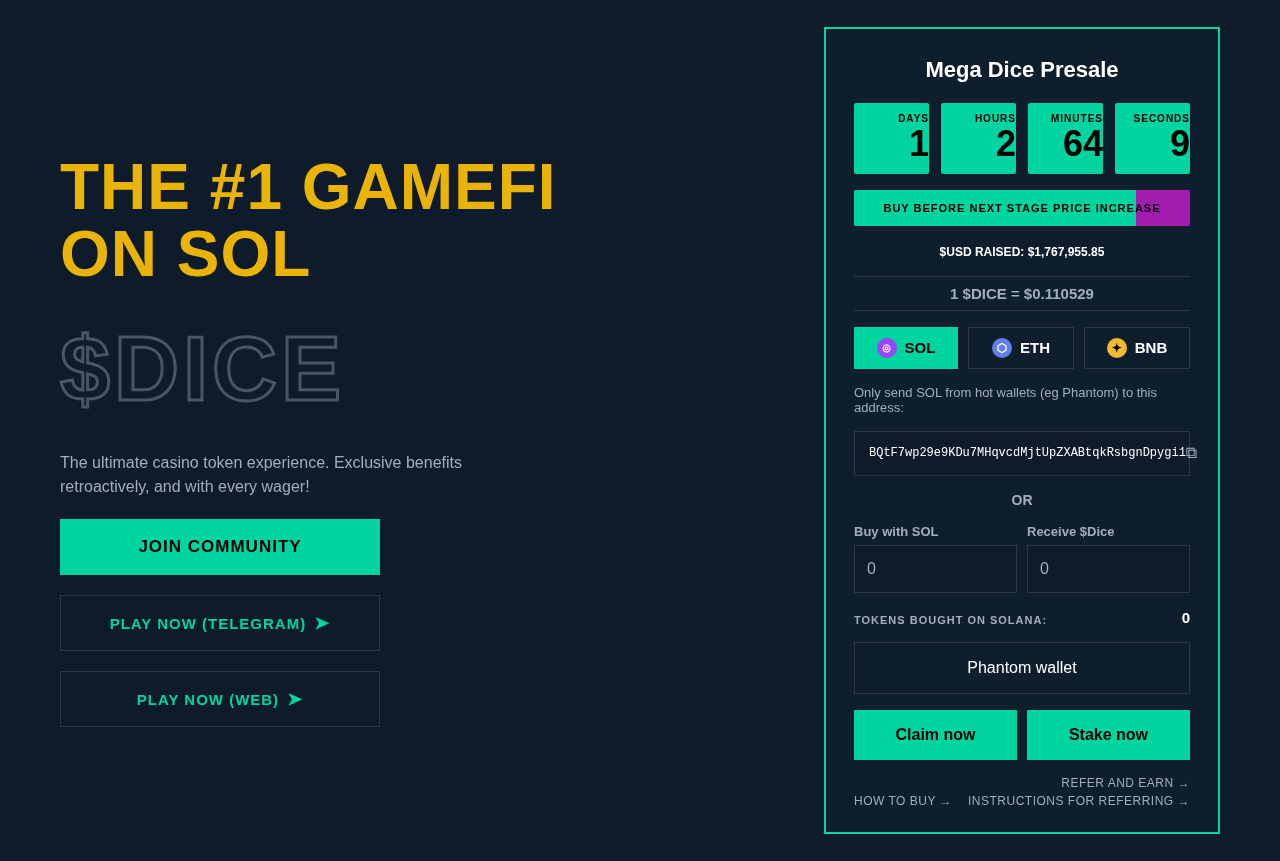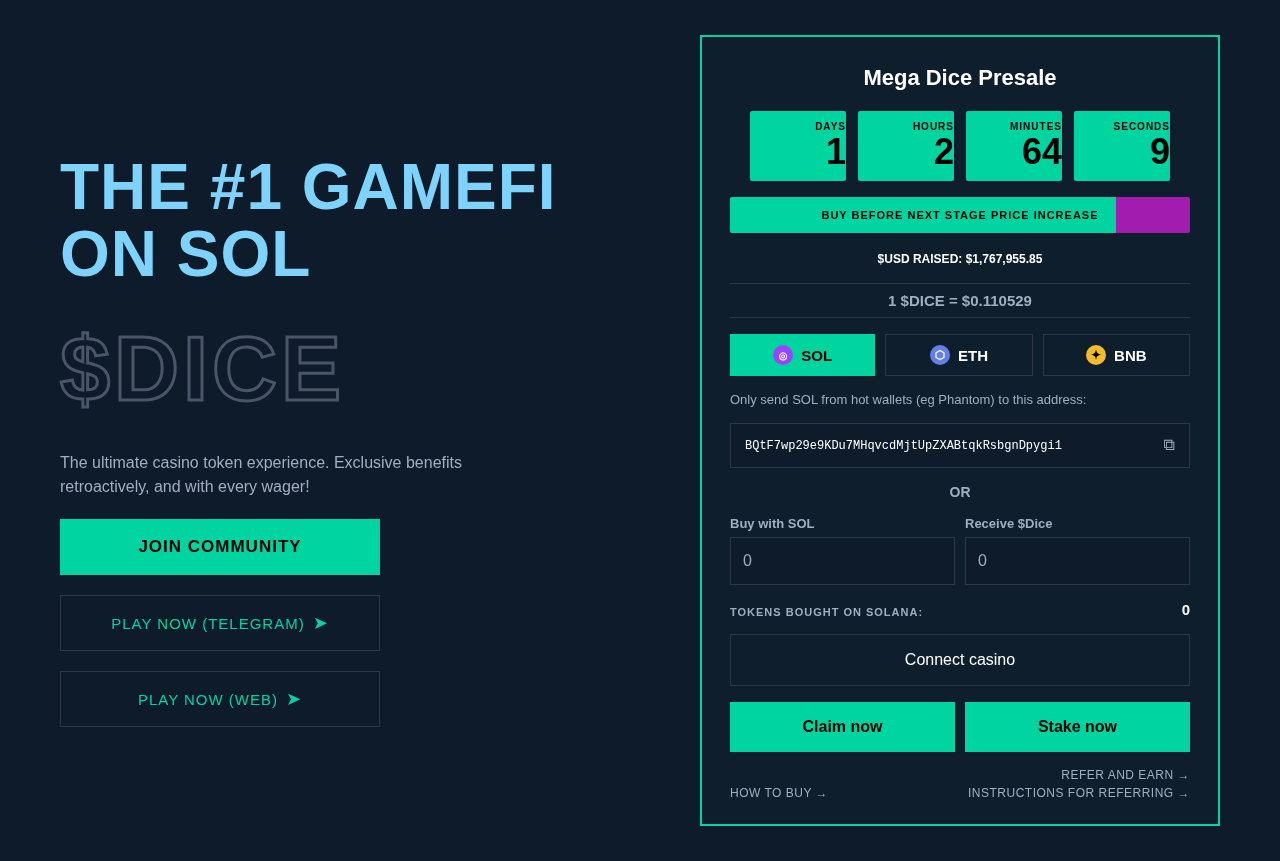--- a/index.html
+++ b/index.html
@@ -25,21 +25,21 @@
     .left-panel {
       flex: 1;
       display: flex;
       flex-direction: column;
       gap: 20px;
     }
     .main-headline {
       font-size: 64px;
       font-weight: 900;
       line-height: 1.05;
-      color: #7dd3fc;
+      color: #eab308;
       text-transform: uppercase;
       letter-spacing: 1px;
       margin-top: 20px;
     }
     .dice-logo {
       font-size: 90px;
       font-weight: 900;
       color: transparent;
       -webkit-text-stroke: 3px #4a5568;
       letter-spacing: 4px;
@@ -64,38 +64,38 @@
       cursor: pointer;
       width: 320px;
       text-align: center;
     }
     .btn-play {
       background: transparent;
       color: #00d4a0;
       border: 1.5px solid #2d3748;
       padding: 16px 0;
       font-size: 15px;
-      font-weight: 400;
+      font-weight: 700;
       text-transform: uppercase;
       letter-spacing: 1px;
       cursor: pointer;
       width: 320px;
       text-align: center;
       display: flex;
       align-items: center;
       justify-content: center;
       gap: 8px;
     }
     .btn-play .arrow {
       font-size: 18px;
       color: #00d4a0;
     }
     
     .right-panel {
-      width: 520px;
+      width: 396px;
       border: 2px solid #00d4a0;
       background: #0f1e2d;
       padding: 28px 28px 24px;
       display: flex;
       flex-direction: column;
       gap: 16px;
     }
     .presale-title {
       text-align: center;
       font-size: 22px;
@@ -428,21 +428,21 @@
         <div class="buy-col-label">Receive $Dice</div>
         <input type="text" class="buy-input" value="0" style="">
       </div>
     </div>
 
     <div class="tokens-row">
       <span class="tokens-label">TOKENS BOUGHT ON SOLANA:</span>
       <span class="tokens-value">0</span>
     </div>
 
-    <button class="connect-wallet-btn">Connect casino</button>
+    <button class="connect-wallet-btn">Phantom wallet</button>
 
     <div class="claim-stake-row">
       <button class="claim-btn">Claim now</button>
       <button class="stake-btn">Stake now</button>
     </div>
 
     <div class="bottom-links">
       <span class="bottom-link">HOW TO BUY →</span>
       <div class="bottom-right-links">
         <span class="bottom-link">REFER AND EARN →</span>

